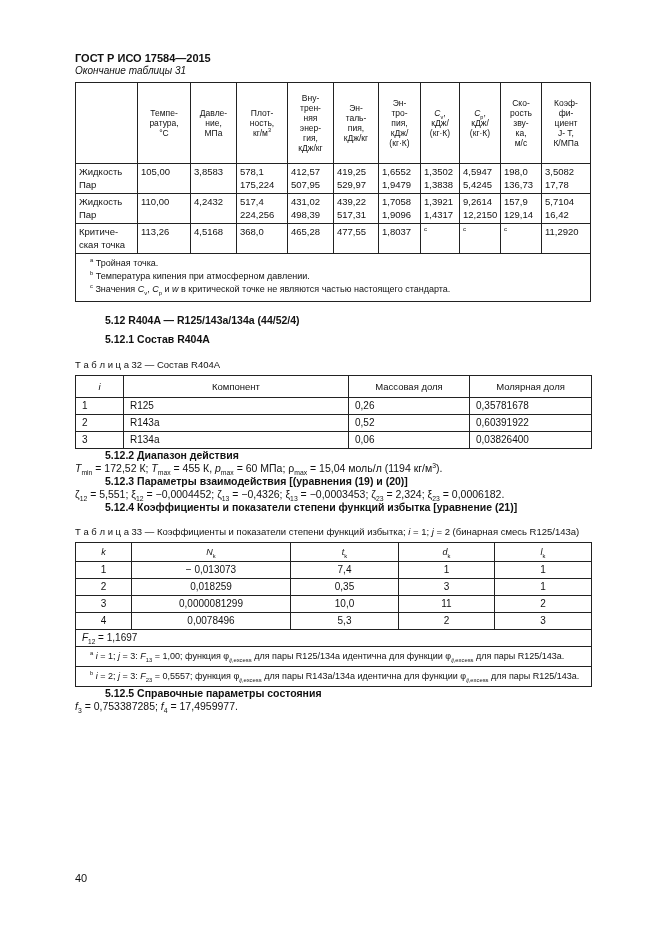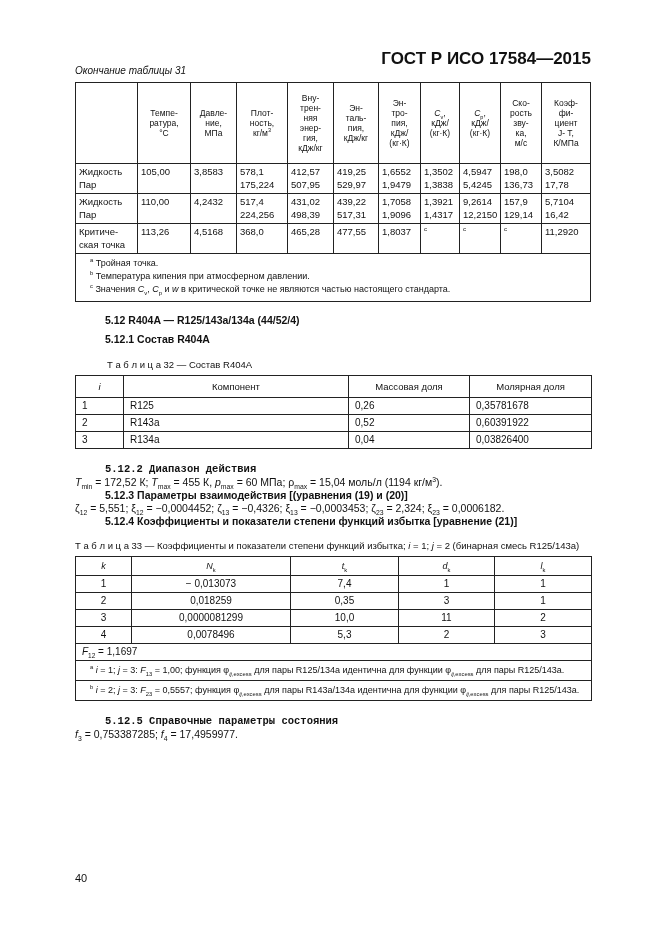--- a/index.html
+++ b/index.html
@@ -4,41 +4,41 @@
 <style>
   * { margin:0; padding:0; box-sizing:border-box; }
   html, body { background:#ffffff; }
   .page {
     position:relative; width:661px; height:935px; background:#fff;
     font-family:"Liberation Sans","DejaVu Sans",sans-serif; color:#111;
     overflow:hidden;
   }
   .content { position:absolute; left:75px; top:52px; width:516px; }
 
-  .doc-header { font-size:17px; font-weight:bold; line-height:13px;text-align:right; }
+  .doc-header { font-size:11px; font-weight:bold; line-height:13px; }
   .cont-caption { font-size:10px; font-style:italic; line-height:12px; }
 
   table { border-collapse:collapse; table-layout:fixed; width:516px; }
   th, td { border:1px solid #222; }
 
   
   .t31 { margin-top:5px; }
   .t31 th, .t31 td { white-space:pre-line; }
   .t31 thead tr { height:74px; }
   .t31 th { font-weight:normal; font-size:8.5px; line-height:10px; text-align:center; vertical-align:middle; padding:10px 1px; }
   .t31 tbody tr.data-row { height:30px; }
   .t31 td { font-size:9.5px; line-height:13px; vertical-align:top; text-align:left; padding:1px 3px; }
   .t31 td.footnotes-cell { padding:3px 6px 5px 6px; }
   .t31 .footnotes-cell div { font-size:9px; line-height:13px; white-space:normal; padding-left:8px; }
 
   .h { font-weight:bold; font-size:10.5px; line-height:13px; }
   .indent { margin-left:30px; }
   .line { font-size:10.5px; line-height:13px; }
   .tcap { font-size:9.5px; line-height:12px; white-space:nowrap; }
-  .mt6 { margin-top:6px; } .mt12 { margin-top:12px; } .mt13 { margin-top:13px;margin-left:32px; } .mt14 { margin-top:14px;font-family:Liberation Mono, monospace; }
+  .mt6 { margin-top:6px; } .mt12 { margin-top:12px; } .mt13 { margin-top:13px; } .mt14 { margin-top:0; }
 
   
   .t32 { margin-top:4px; }
   .t32 th { font-weight:normal; font-size:9.5px; text-align:center; padding:5px 2px; }
   .t32 td { font-size:10px; line-height:12px; padding:2px 6px; text-align:left; }
   .t32 td.footer-cell { padding-left:30px; }
 
   
   .t33 { margin-top:4px; }
   .t33 th { font-weight:normal; font-size:9px; text-align:center; padding:4px 2px; }
@@ -215,21 +215,21 @@
           </tr>
           <tr>
             <td>2</td>
             <td>R143a</td>
             <td>0,52</td>
             <td>0,60391922</td>
           </tr>
           <tr>
             <td>3</td>
             <td>R134a</td>
-            <td>0,04</td>
+            <td>0,06</td>
             <td>0,03826400</td>
           </tr>
         </tbody>
     </table>
 
     <div class="h indent mt14">5.12.2 Диапазон действия</div>
     <div class="line"><i>T</i><sub>min</sub> = 172,52 К; <i>T</i><sub>max</sub> = 455 К, <i>p</i><sub>max</sub> = 60 МПа; ρ<sub>max</sub> = 15,04 моль/л (1194 кг/м<sup>3</sup>).</div>
     <div class="h indent">5.12.3 Параметры взаимодействия [(уравнения (19) и (20)]</div>
     <div class="line">ζ<sub>12</sub> = 5,551; ξ<sub>12</sub> = −0,0004452; ζ<sub>13</sub> = −0,4326; ξ<sub>13</sub> = −0,0003453; ζ<sub>23</sub> = 2,324; ξ<sub>23</sub> = 0,0006182.</div>
     <div class="h indent">5.12.4 Коэффициенты и показатели степени функций избытка [уравнение (21)]</div>

